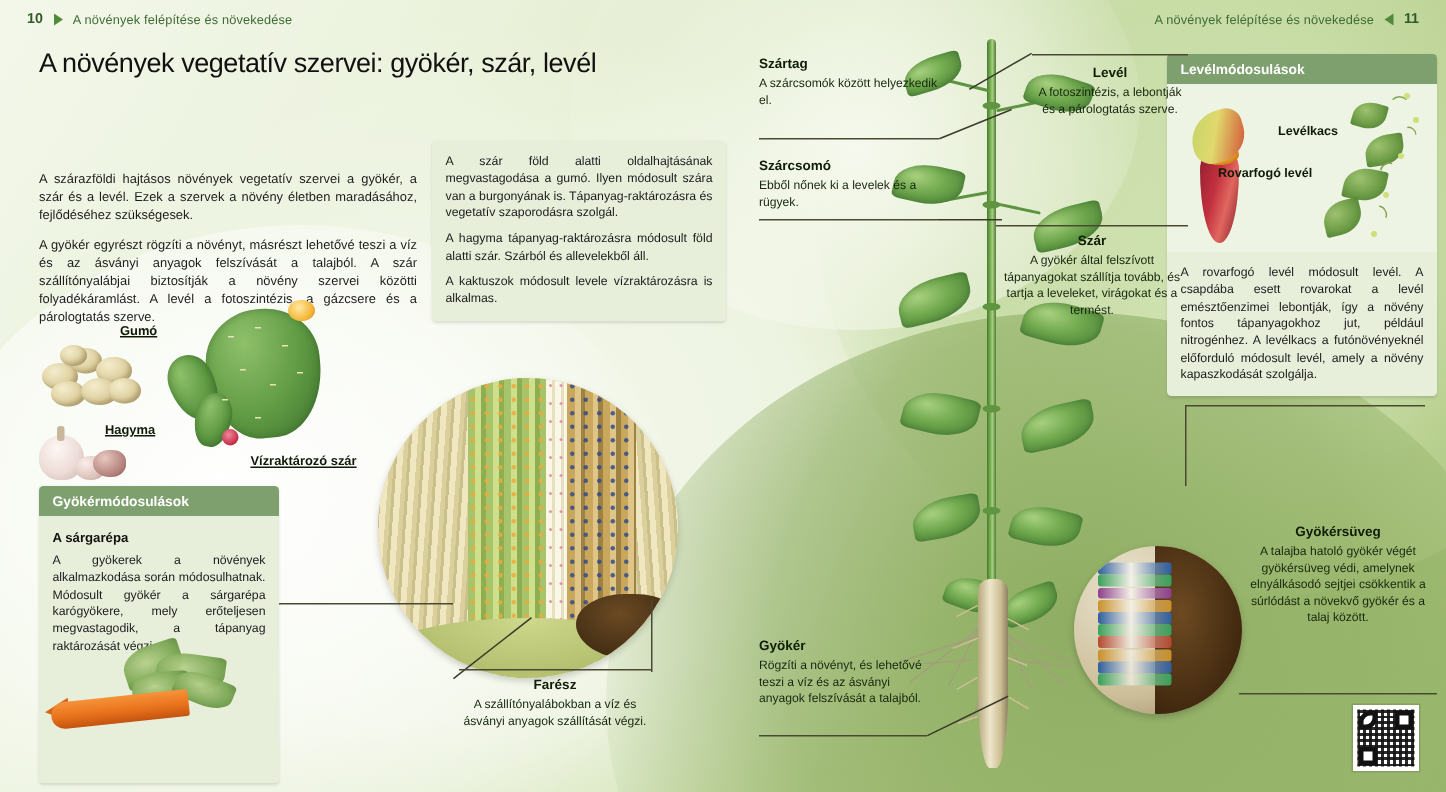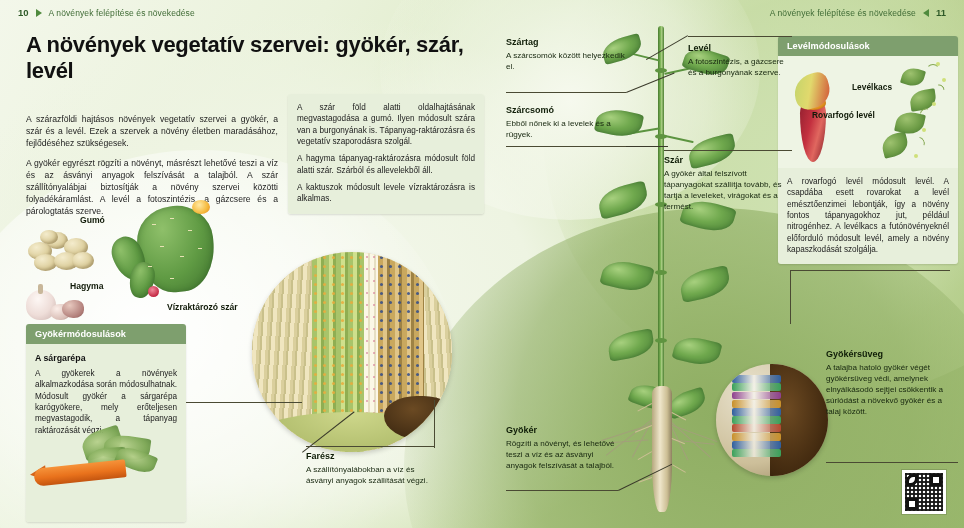--- a/index.html
+++ b/index.html
@@ -34,21 +34,21 @@
   .runhead-left { left: 18px; }
   .runhead-right { right: 18px; }
   .pagenum { font-weight: bold; font-size: 9.5px; color: #2f5a28; }
   .tri { width: 0; height: 0; }
   .tri-r { border-left: 6px solid #4f8a3d; border-top: 4px solid transparent; border-bottom: 4px solid transparent; }
   .tri-l { border-right: 6px solid #4f8a3d; border-top: 4px solid transparent; border-bottom: 4px solid transparent; }
   .runtitle { letter-spacing: .1px; }
 
   
   #title { position: absolute; left: 26px; top: 32px; width: 440px;
-    font-size: 22px; font-weight: bold; line-height: 1.16; color: #111; letter-spacing: -0.3px; }
+    font-size: 18px; font-weight: normal; line-height: 1.16; color: #111; letter-spacing: -0.3px; }
   #intro { position: absolute; left: 26px; top: 113px; width: 252px;
     font-size: 8.6px; line-height: 1.42; color: #1d1d1d; text-align: justify; }
   #intro p + p { margin-top: 7px; }
 
   
   .panel { position: absolute; border-radius: 3px; overflow: hidden;
     box-shadow: 0 1px 2px rgba(0,0,0,.12); }
   .panel-head { background: #7e9f6e; color: #fff; font-weight: bold;
     font-size: 9.2px; padding: 5px 9px 5px 9px; }
   .panel-body { background: #e7efdb; padding: 8px 9px 9px 9px;
@@ -60,36 +60,36 @@
   #panel-root { left: 26px; top: 324px; width: 160px; }
   #panel-leaf { left: 778px; top: 36px; width: 180px; }
 
   #panel-root .panel-body { padding-bottom: 86px; }
   #panel-leaf .leaf-figure { position: relative; height: 112px; background: #eef4e4; }
 
   
   .callout { position: absolute; font-size: 8.1px; line-height: 1.36; color: #17270f; }
   .callout .c-title { font-weight: bold; font-size: 9px; color: #0f1d07; display: block; margin-bottom: 2px; }
   .callout.left-al { text-align: left; }
-  .callout.right-al { text-align: left; }
+  .callout.right-al { text-align: center; }
   .rule { position: absolute; background: #4a4a33; height: 1px; }
   .leader { position: absolute; background: #3a3a2a; height: 1px; transform-origin: 0 0; }
 
   #co-szartag   { left: 506px; top: 36px;  width: 120px; }
   #co-szarcsomo { left: 506px; top: 104px; width: 120px; }
   #co-level     { left: 688px; top: 42px;  width: 104px; }
   #co-szar      { left: 664px; top: 154px; width: 128px; }
   #co-gyokerszor{ left: 790px; top: 275px; width: 160px; }
   #co-gyokersuveg{ left: 826px; top: 348px; width: 132px; }
   #co-hancs     { left: 186px; top: 406px; width: 116px; }
   #co-fares     { left: 306px; top: 450px; width: 128px; }
   #co-gyoker    { left: 506px; top: 424px; width: 112px; }
 
   
-  .photo-label { position: absolute; font-weight: bold; font-size: 8.6px; color: #101a08; }
+  .photo-label { position: absolute; font-weight: bold; font-size: 8.6px; color: #101a08; text-decoration: underline; }
   #lbl-gumo  { left: 80px;  top: 215px; }
   #lbl-hagyma{ left: 70px;  top: 281px; }
   #lbl-viz   { left: 167px; top: 302px; }
 
   
   .art { position: absolute; pointer-events: none; }
 
   
   #art-potato { left: 26px; top: 228px; width: 70px; height: 44px; }
   #art-potato i { position: absolute; border-radius: 50%;
@@ -720,21 +720,21 @@
   <div class="callout left-al" id="co-szartag">
     <span class="c-title">Szártag</span>
     <span>A szárcsomók között helyezkedik el.</span>
   </div>
   <div class="callout left-al" id="co-szarcsomo">
     <span class="c-title">Szárcsomó</span>
     <span>Ebből nőnek ki a levelek és a rügyek.</span>
   </div>
   <div class="callout right-al" id="co-level">
     <span class="c-title">Levél</span>
-    <span>A fotoszintézis, a gázcsere és a burgonyának szerve.</span>
+    <span>A fotoszintézis, a lebontják és a párologtatás szerve.</span>
   </div>
   <div class="callout right-al" id="co-szar">
     <span class="c-title">Szár</span>
     <span>A gyökér által felszívott tápanyagokat szállítja tovább, és tartja a leveleket, virágokat és a termést.</span>
   </div>
   <div class="callout right-al" id="co-gyokersuveg">
     <span class="c-title">Gyökérsüveg</span>
     <span>A talajba hatoló gyökér végét gyökérsüveg védi, amelynek elnyálkásodó sejtjei csökkentik a súrlódást a növekvő gyökér és a talaj között.</span>
   </div>
   <div class="callout right-al" id="co-fares">

